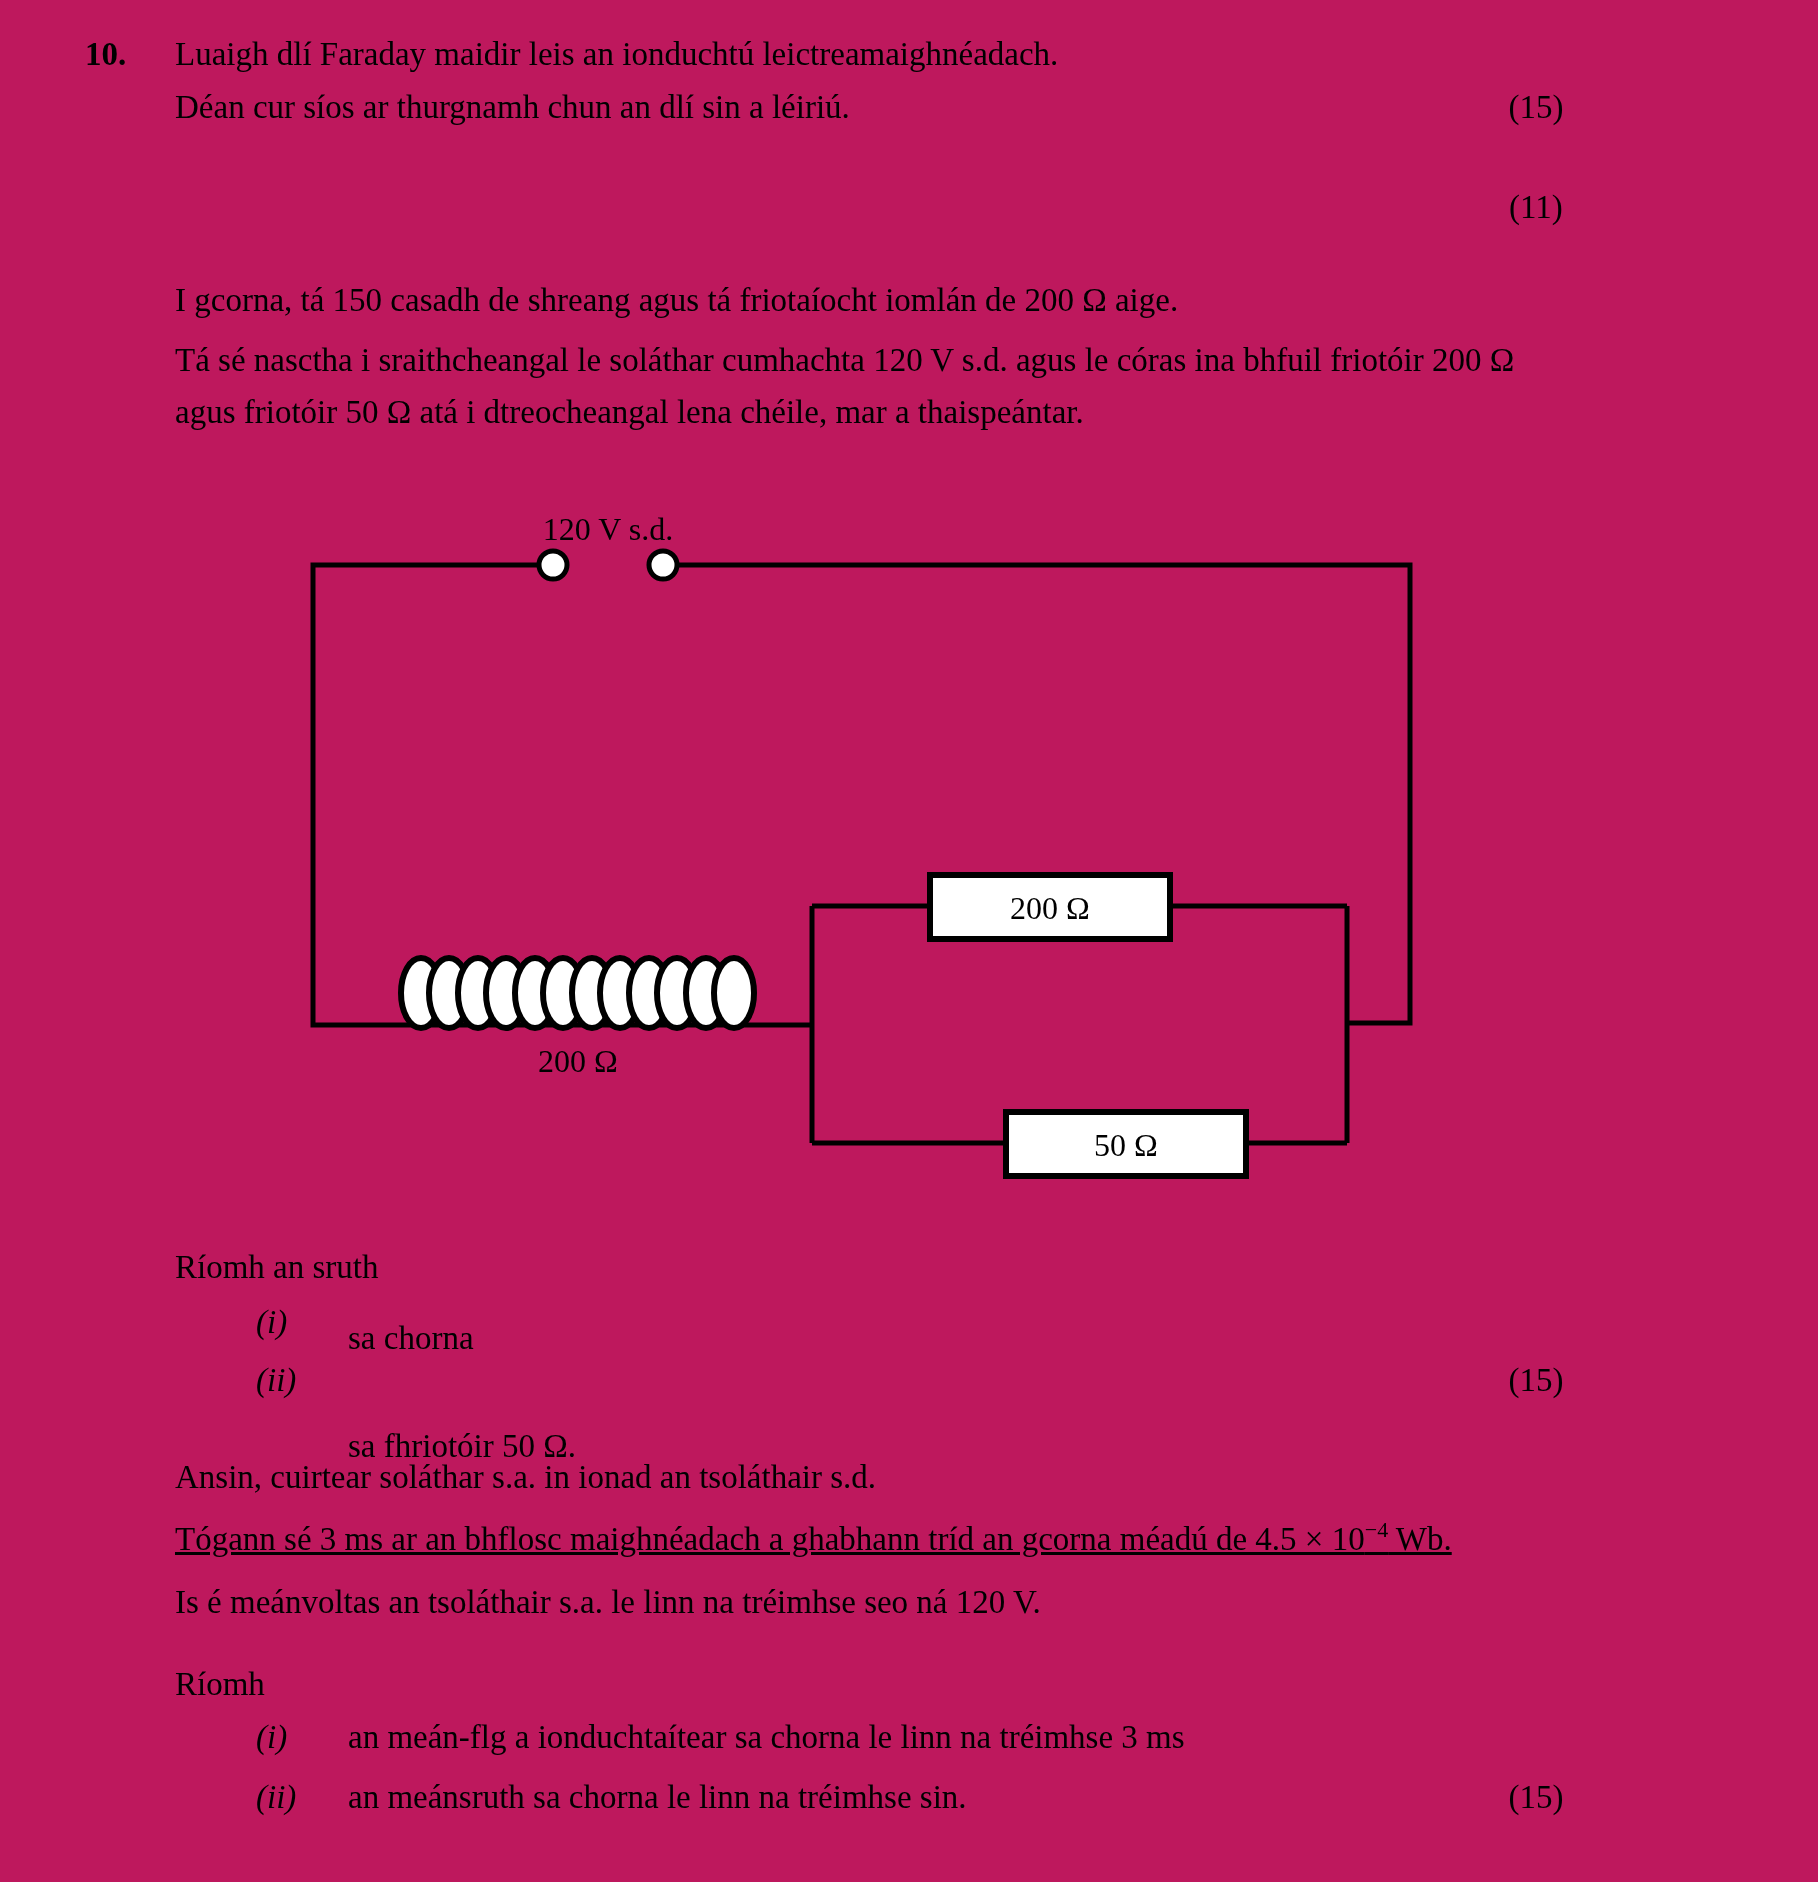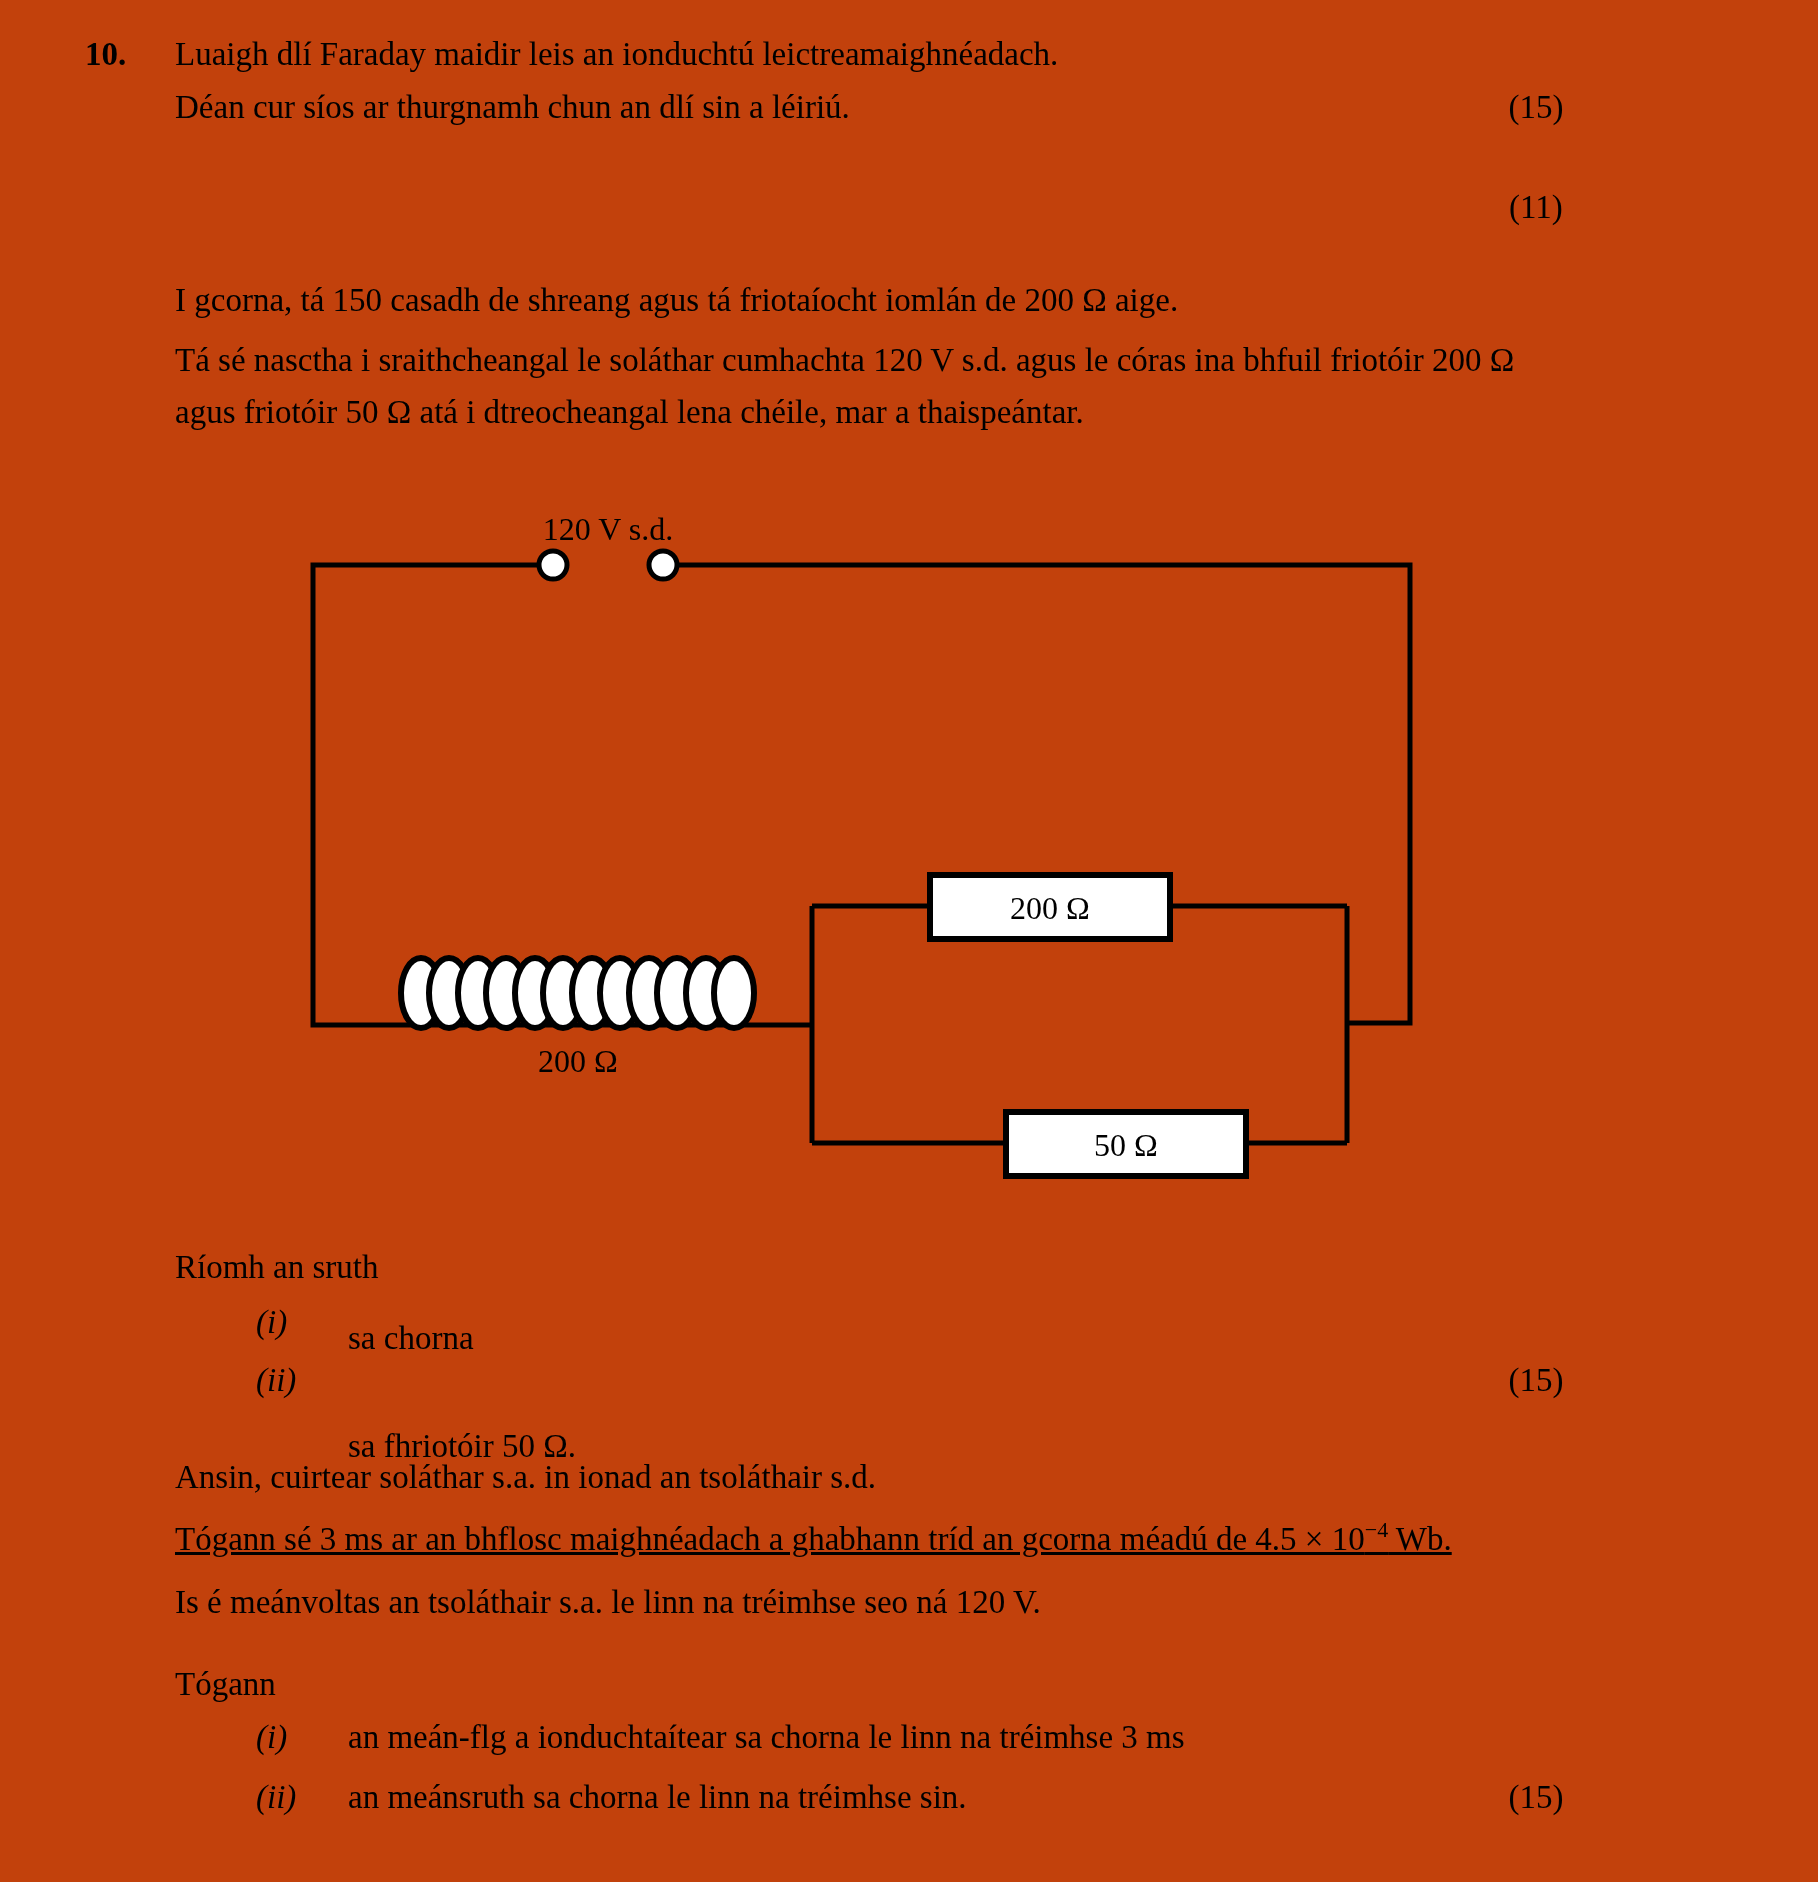--- a/index.html
+++ b/index.html
@@ -1,20 +1,20 @@
 <!DOCTYPE html>
 <html><head>
 <meta charset="utf-8">
 <style>
   html,body{margin:0;padding:0;background:#ffffff;}
   .page{
     position:relative;
     width:1818px;
     height:1882px;
-    background:#c2410c;
+    background:#be185d;
     font-family:"Liberation Serif", serif;
     color:#000000;
     overflow:hidden;
   }
   .line{
     position:absolute;
     font-size:33px;
     line-height:42px;
     white-space:nowrap;
   }
@@ -111,21 +111,21 @@
   <div class="itemtext" style="top:1301px;margin-top:16px;">sa chorna</div>
 
   <div class="marker" style="top:1359px;">(ii)</div>
   <div class="itemtext" style="top:1425px;">sa fhriotóir 50 Ω.</div>
   <div class="marks" style="top:1359px;">(15)</div>
 
   <div class="line" style="left:175px;top:1456px;">Ansin, cuirtear soláthar s.a. in ionad an tsoláthair s.d.</div>
   <div class="line" style="left:175px;top:1518px;text-decoration:underline;"><span>Tógann sé 3 ms ar an bhflosc maighnéadach a ghabhann tríd an gcorna méadú de 4.5 × 10</span><span class="supscript">−4</span><span> Wb.</span></div>
   <div class="line" style="left:175px;top:1581px;">Is é meánvoltas an tsoláthair s.a. le linn na tréimhse seo ná 120 V.</div>
 
-  <div class="line" style="left:175px;top:1663px;">Tógann</div>
+  <div class="line" style="left:175px;top:1663px;">Ríomh</div>
 
   <div class="marker" style="top:1716px;">(i)</div>
   <div class="itemtext" style="top:1716px;">an meán-flg a ionduchtaítear sa chorna le linn na tréimhse 3 ms</div>
 
   <div class="marker" style="top:1776px;">(ii)</div>
   <div class="itemtext" style="top:1776px;">an meánsruth sa chorna le linn na tréimhse sin.</div>
   <div class="marks" style="top:1776px;">(15)</div>
 
 </div>
 

